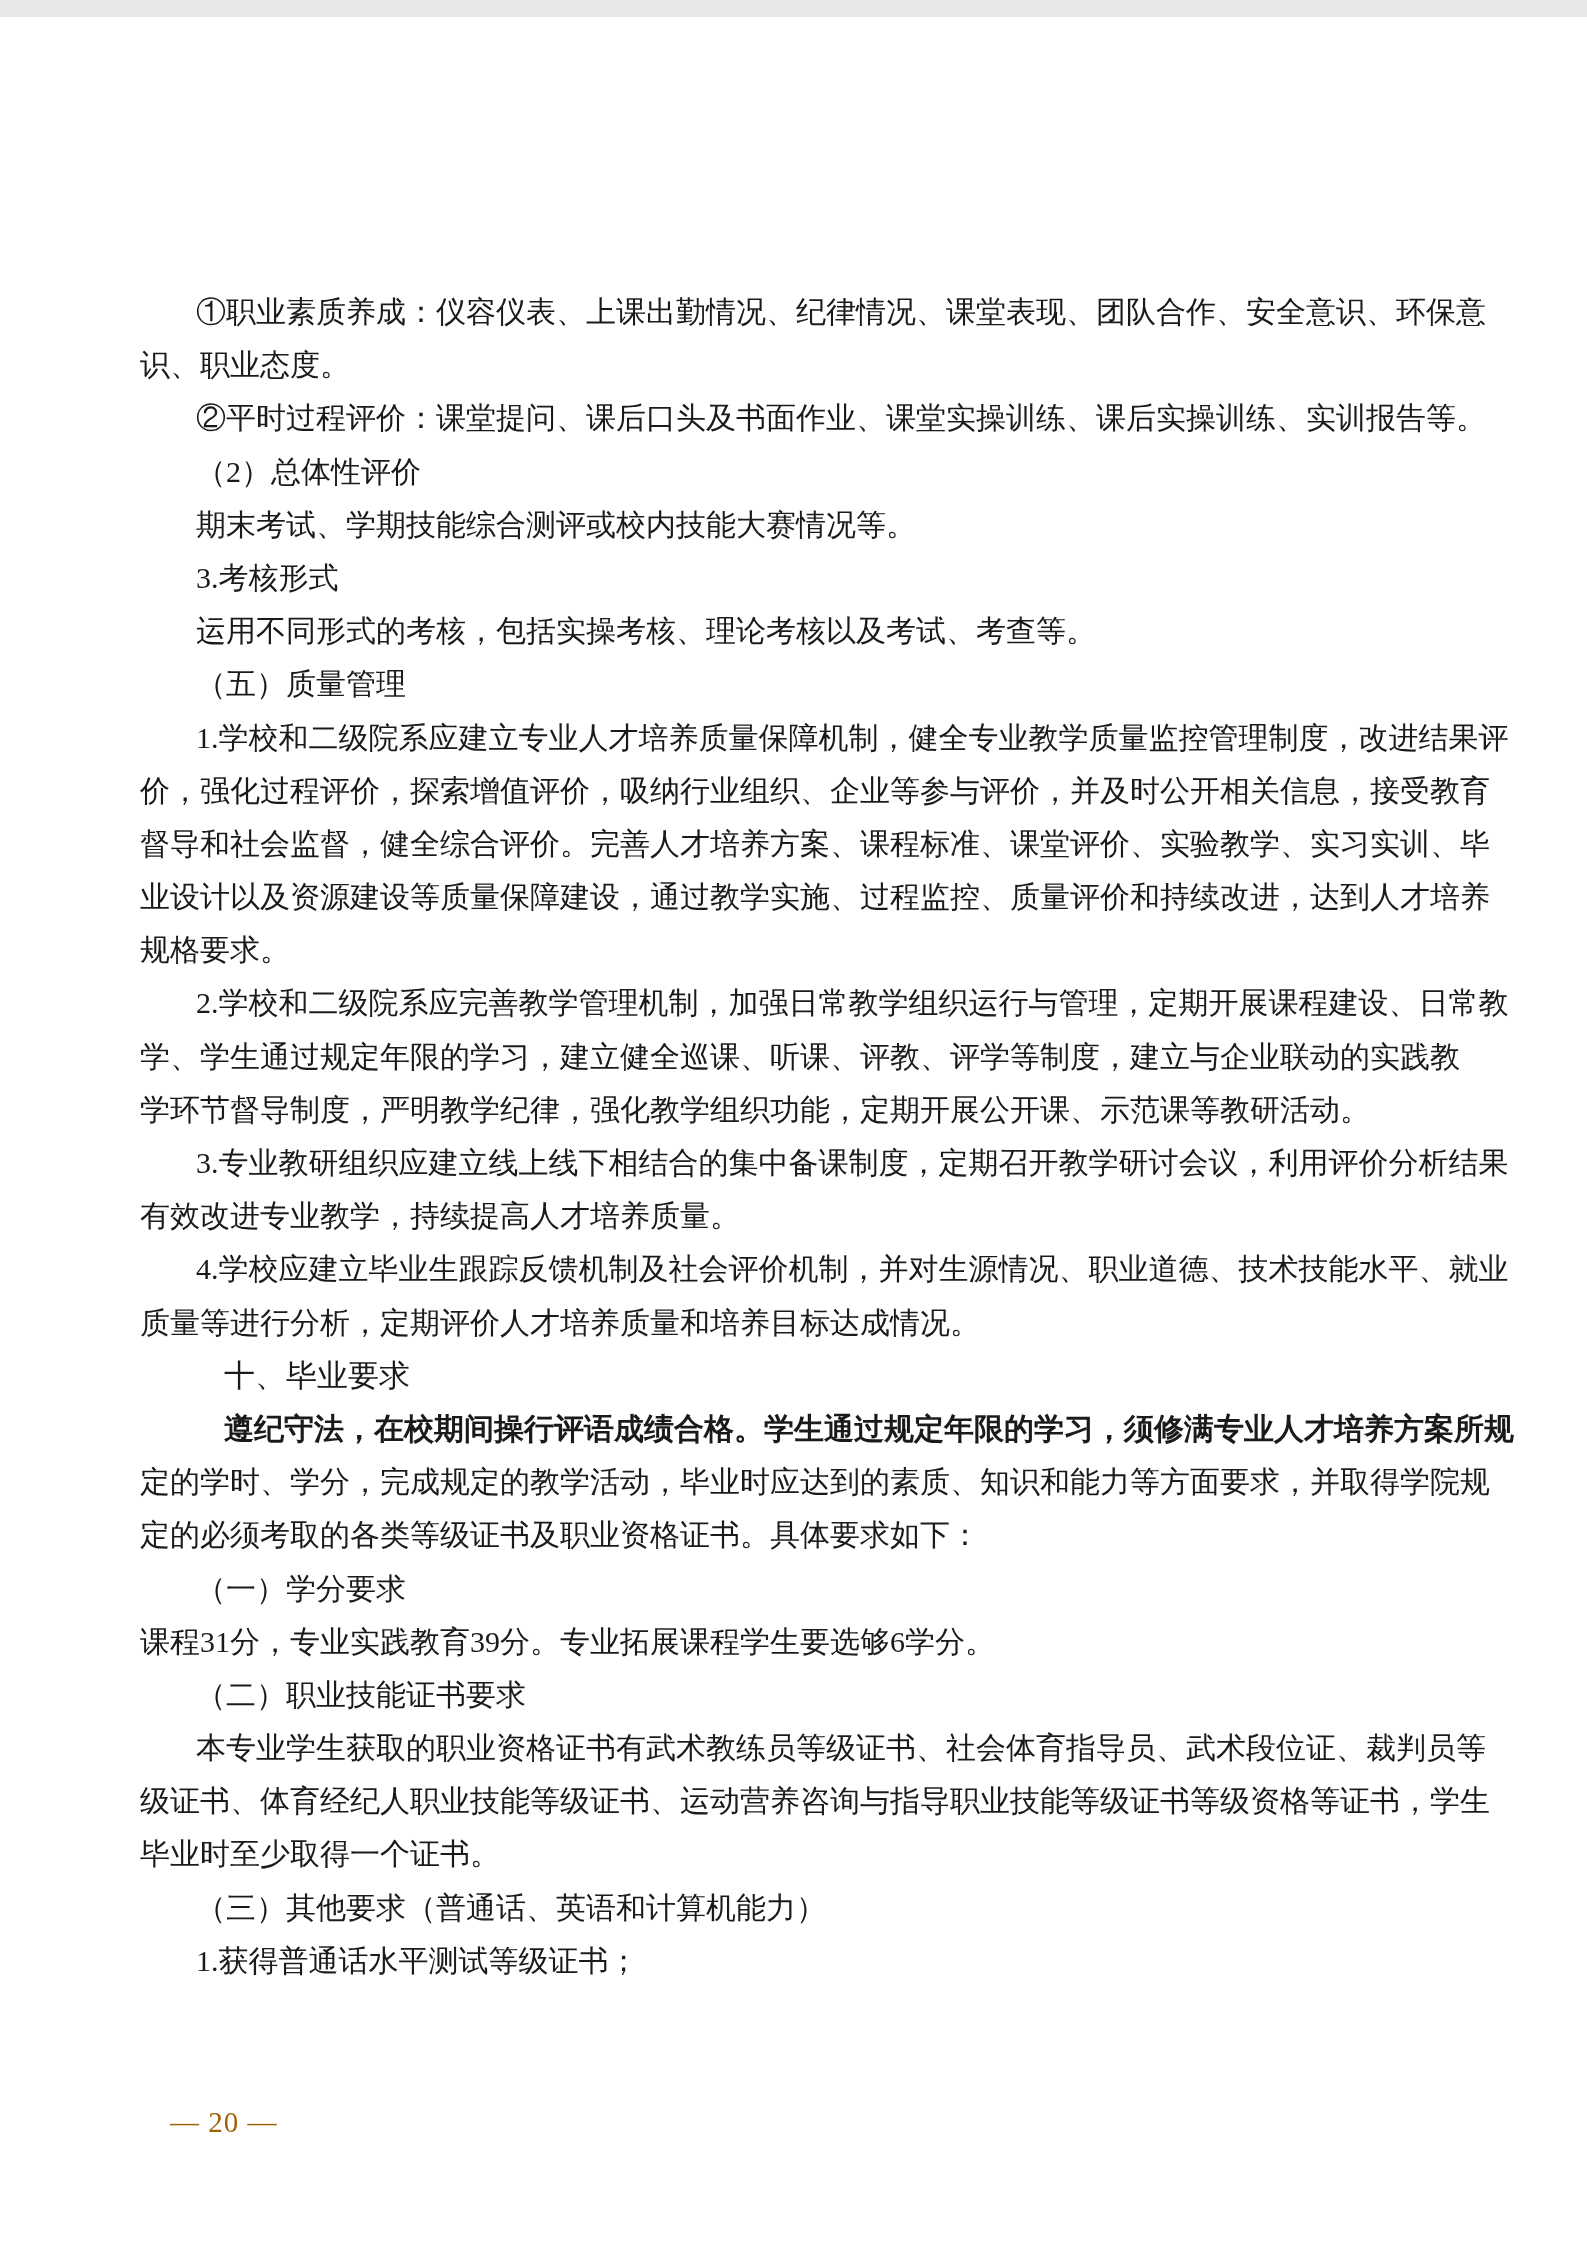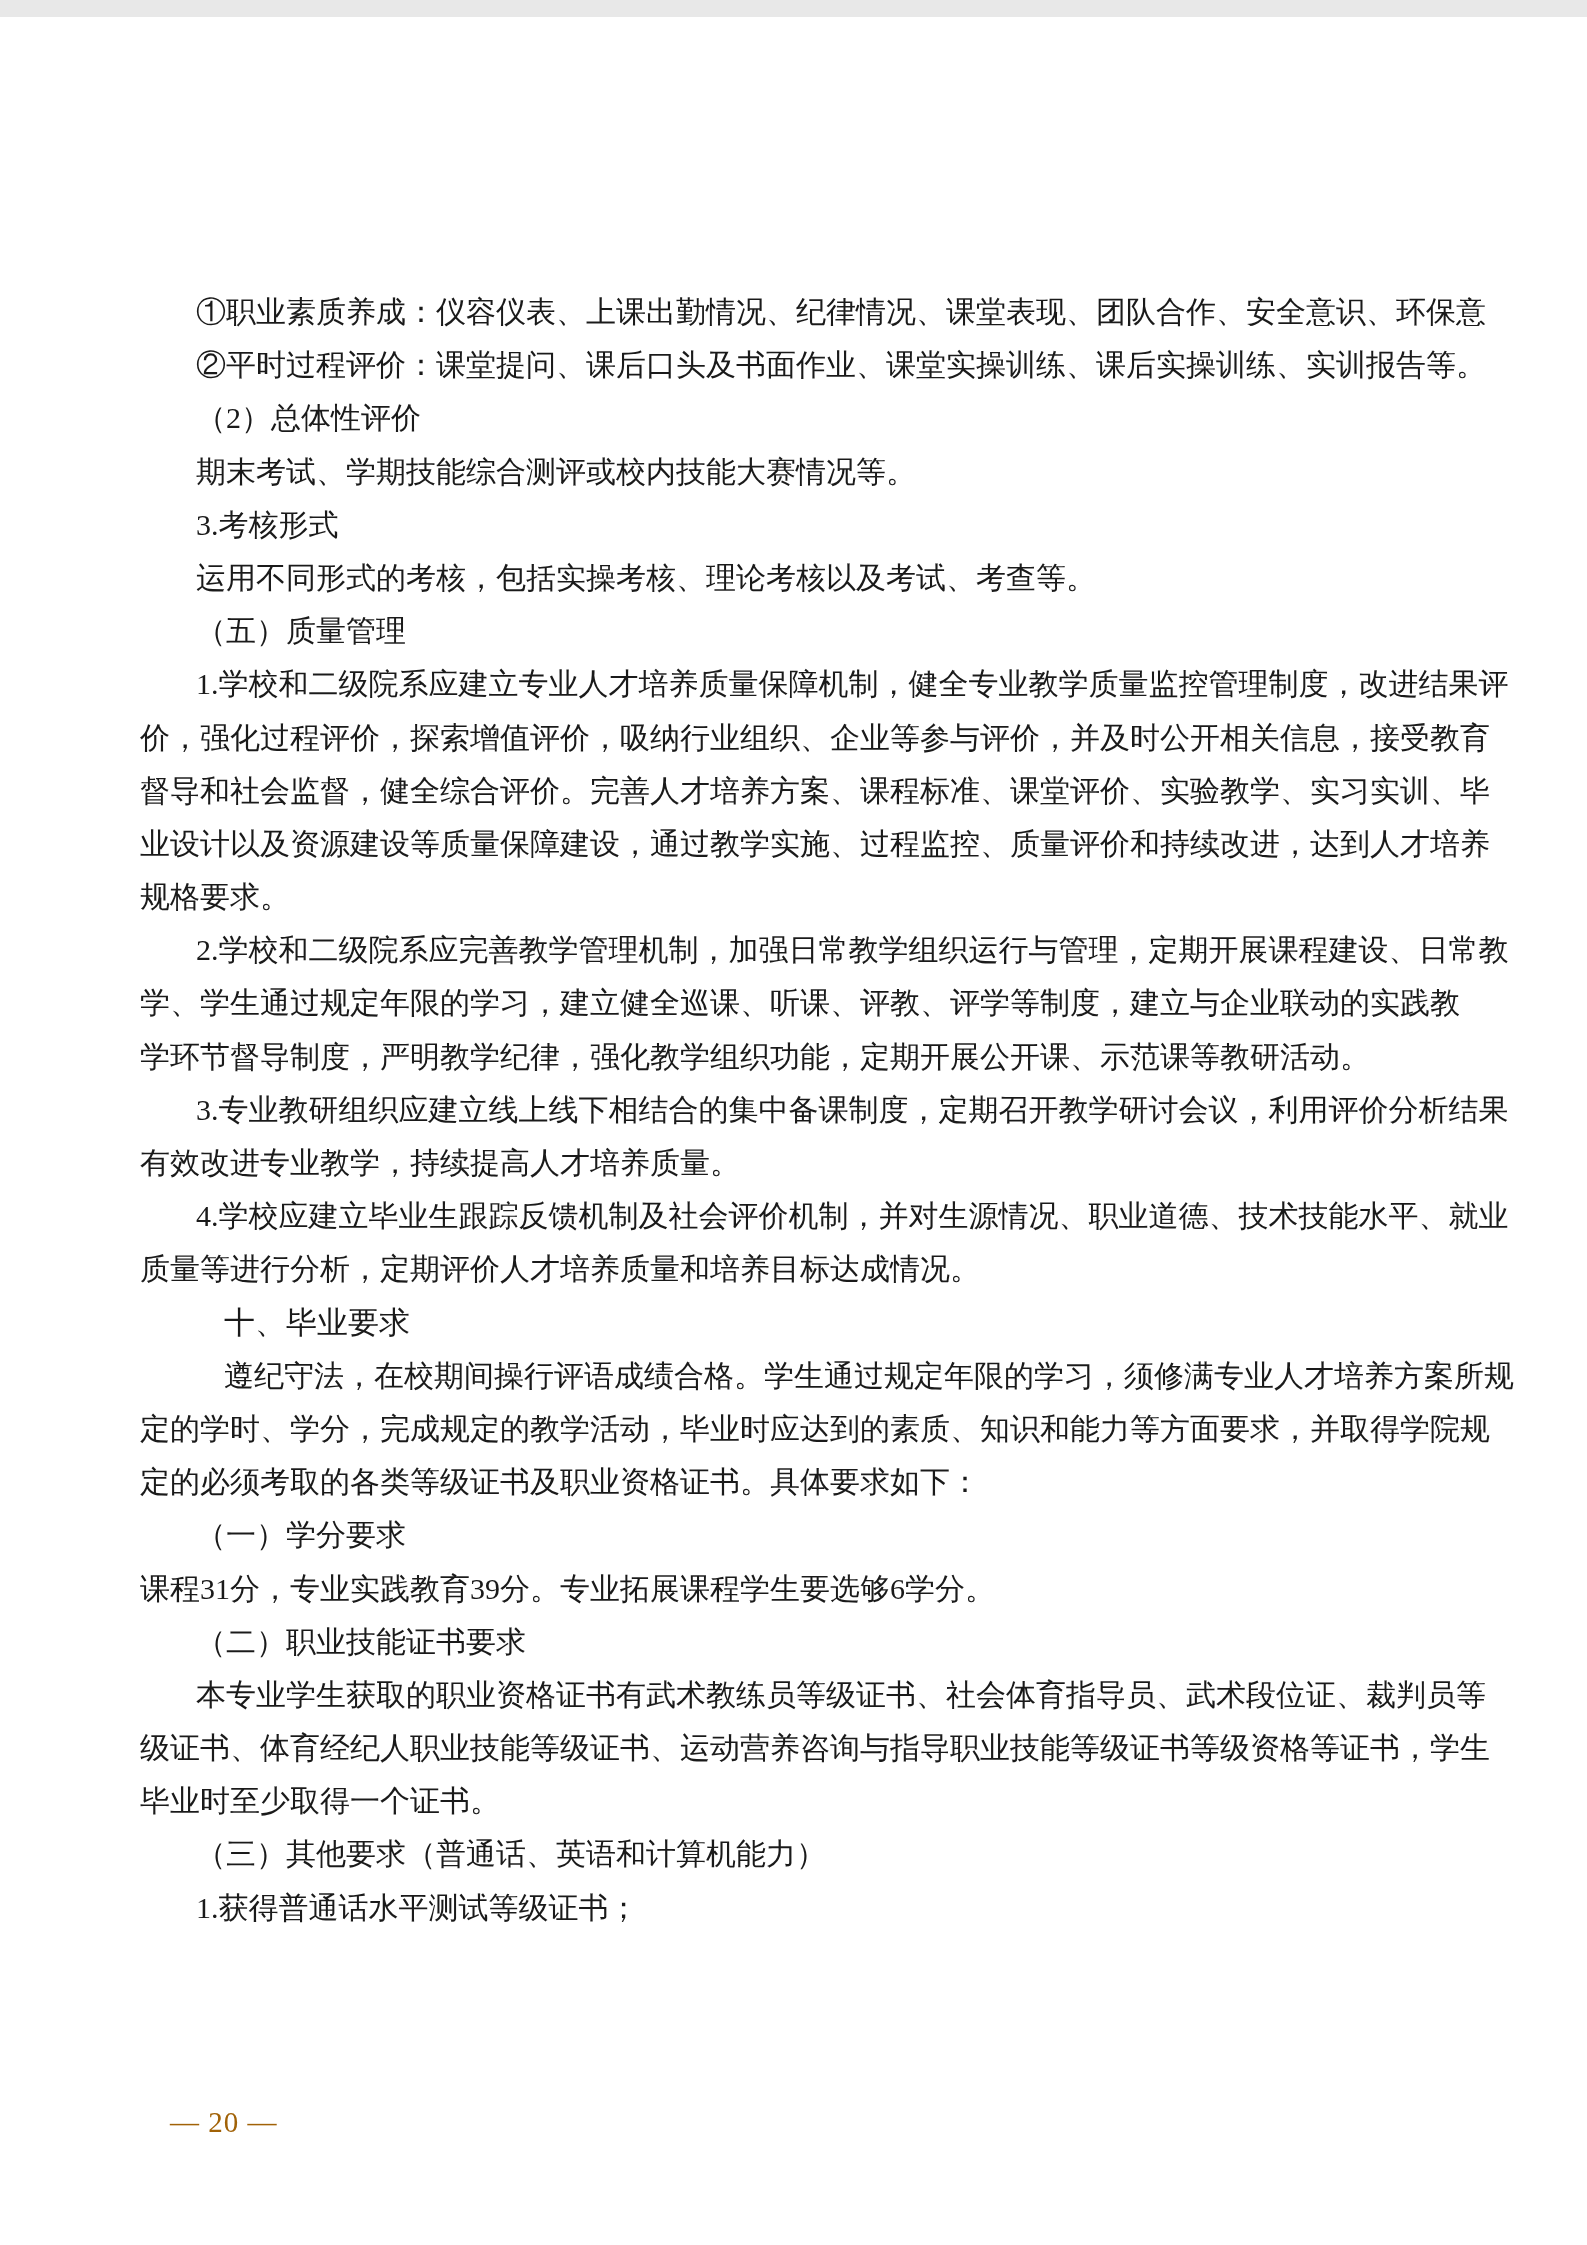--- a/index.html
+++ b/index.html
@@ -20,21 +20,21 @@
     width: 1300px;
   }
   .ln {
     font-size: 30px;
     height: 53.2px;
     line-height: 53.2px;
     white-space: pre;
     letter-spacing: 0px;
   }
   .ind    { padding-left: 56px; }
-  .ind-lg { padding-left: 84px; }
+  .ind-lg { padding-left: 84px; font-weight: bold; }
   .h {
     font-family: "Liberation Sans", "DejaVu Sans", sans-serif;
     font-weight: 400;
     font-size: 31px;
   }
   .pagenum {
     position: absolute;
     left: 170px;
     top: 2088px;
     font-size: 29px;
@@ -42,20 +42,21 @@
     letter-spacing: 1px;
     color: #a16207;
   }
 </style>
 </head>
 <body>
 
 <div class="page">
   <div class="textblock">
     <div class="ln ind">①职业素质养成：仪容仪表、上课出勤情况、纪律情况、课堂表现、团队合作、安全意识、环保意</div>
+    <div class="ln">识、职业态度。</div>
     <div class="ln ind">②平时过程评价：课堂提问、课后口头及书面作业、课堂实操训练、课后实操训练、实训报告等。</div>
     <div class="ln ind">（2）总体性评价</div>
     <div class="ln ind">期末考试、学期技能综合测评或校内技能大赛情况等。</div>
     <div class="ln ind">3.考核形式</div>
     <div class="ln ind">运用不同形式的考核，包括实操考核、理论考核以及考试、考查等。</div>
     <div class="ln ind">（五）质量管理</div>
     <div class="ln ind">1.学校和二级院系应建立专业人才培养质量保障机制，健全专业教学质量监控管理制度，改进结果评</div>
     <div class="ln">价，强化过程评价，探索增值评价，吸纳行业组织、企业等参与评价，并及时公开相关信息，接受教育</div>
     <div class="ln">督导和社会监督，健全综合评价。完善人才培养方案、课程标准、课堂评价、实验教学、实习实训、毕</div>
     <div class="ln">业设计以及资源建设等质量保障建设，通过教学实施、过程监控、质量评价和持续改进，达到人才培养</div>

